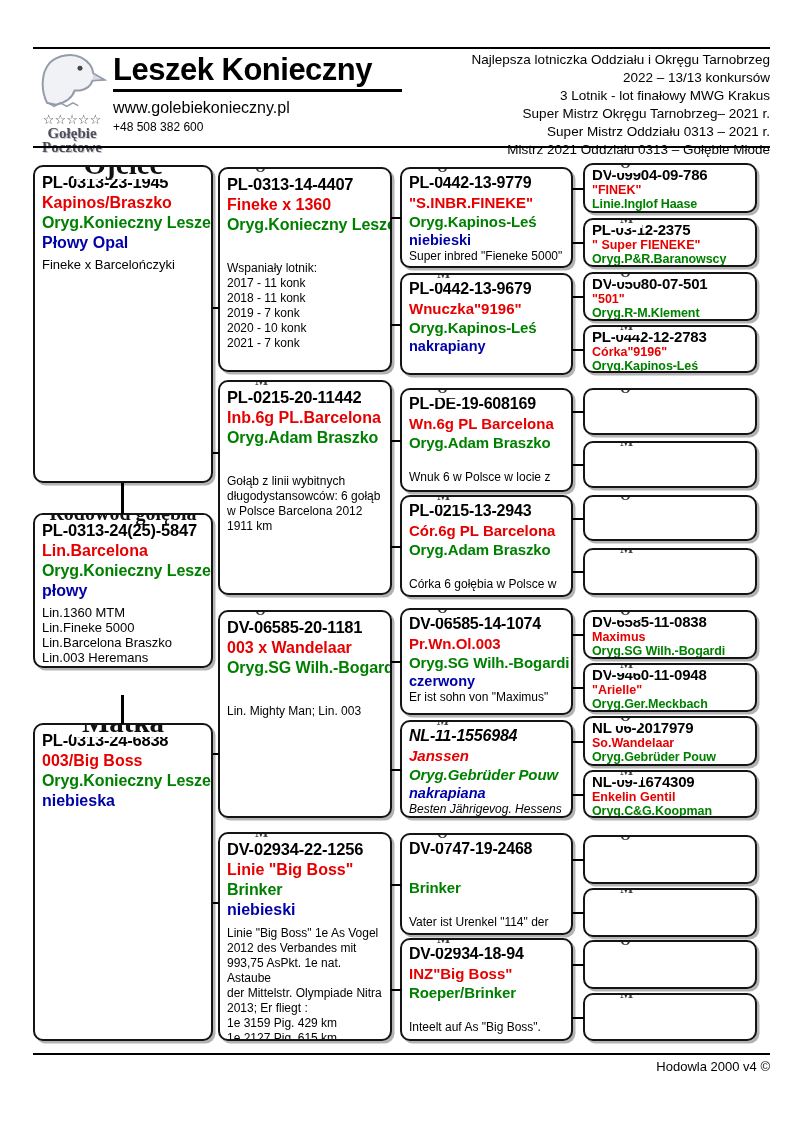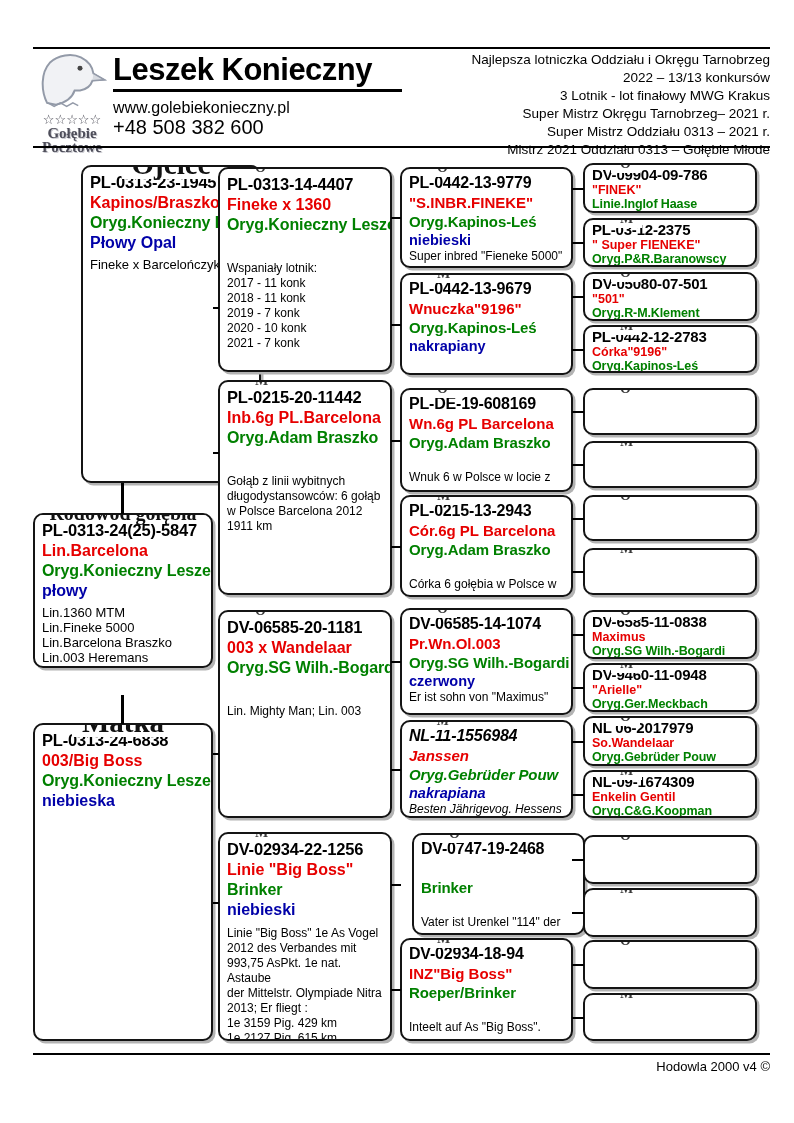--- a/index.html
+++ b/index.html
@@ -12,21 +12,21 @@
 
   
   .logo{position:absolute;left:34px;top:53px;width:76px;text-align:center;}
   .stars{font-size:13px;color:#4a4a55;letter-spacing:0px;line-height:12px;font-weight:bold;}
   .logo-cap{font-family:"Liberation Serif","DejaVu Serif",serif;font-weight:bold;font-size:15px;
             color:#4e4e5a;line-height:14px;text-shadow:1px 1px 0 #c9c9cf;}
   .titleblock{position:absolute;left:113px;top:53px;}
   .htitle{display:inline-block;font-size:31px;font-weight:bold;letter-spacing:-0.5px;
           border-bottom:3px solid #000;padding:0 30px 2px 0;line-height:34px;}
   .hweb{font-size:16px;margin-top:6px;line-height:19px;}
-  .hphone{font-size:20px;line-height:20px;}
+  .hphone{font-size:12px;line-height:20px;}
   .achievements{position:absolute;right:24px;top:51px;width:430px;text-align:right;
                 font-size:13.5px;line-height:18px;}
 
   
   .pbox{position:absolute;background:#fff;border:2px solid #141414;border-radius:10px;
         box-shadow:2.5px 2.5px 0 #b3b3b3;display:flex;flex-direction:column;
         box-sizing:border-box;overflow:hidden;}
   .c1{padding:5px 7px 4px;}
   .c2{padding:5px 7px 0;}
   .c3{padding:4px 7px 17px;}
@@ -95,21 +95,21 @@
     <div>2022 – 13/13 konkursów</div>
     <div>3 Lotnik - lot finałowy MWG Krakus</div>
     <div>Super Mistrz Okręgu Tarnobrzeg– 2021 r.</div>
     <div>Super Mistrz Oddziału 0313 – 2021 r.</div>
     <div>Mistrz 2021 Oddziału 0313 – Gołębie Młode</div>
   </div>
 
   <div class="rule rule-mid"></div>
 
   <div id="pedigree">
-      <div class="pbox c1" style="left: 33px; top: 165px; width: 180px; height: 318px; margin-left: 48px;">
+      <div class="pbox c1" style="left: 33px; top: 165px; width: 180px; height: 318px;">
         <div class="btitle t-large">Ojciec</div>
         <div class="ring">PL-0313-23-1945</div>
         <div class="pname">Kapinos/Braszko</div>
         <div class="pbreeder">Oryg.Konieczny Leszek</div>
         <div class="pcolor">Płowy Opal</div>
         <div class="desc">
           <div class="dline">Fineke x Barcelończyki</div>
         </div>
       </div>
       <div class="pbox c1" style="left: 33px; top: 513px; width: 180px; height: 155px;">
@@ -229,21 +229,21 @@
         <div class="desc bottom">Er ist sohn von "Maximus"</div>
       </div>
       <div class="pbox c3" style="left: 400px; top: 720px; width: 173px; height: 98px; font-style: italic;">
         <div class="btab">M</div>
         <div class="ring">NL-11-1556984</div>
         <div class="pname">Janssen</div>
         <div class="pbreeder">Oryg.Gebrüder Pouw</div>
         <div class="pcolor">nakrapiana</div>
         <div class="desc bottom">Besten Jährigevog. Hessens</div>
       </div>
-      <div class="pbox c3" style="left: 412px; top: 833px; width: 173px; height: 102px;">
+      <div class="pbox c3" style="left: 400px; top: 833px; width: 173px; height: 102px;">
         <div class="btab">O</div>
         <div class="ring">DV-0747-19-2468</div>
         <div class="pname"></div>
         <div class="pbreeder">Brinker</div>
         <div class="pcolor"></div>
         <div class="desc bottom">Vater ist Urenkel "114" der</div>
       </div>
       <div class="pbox c3" style="left: 400px; top: 938px; width: 173px; height: 103px;">
         <div class="btab">M</div>
         <div class="ring">DV-02934-18-94</div>

